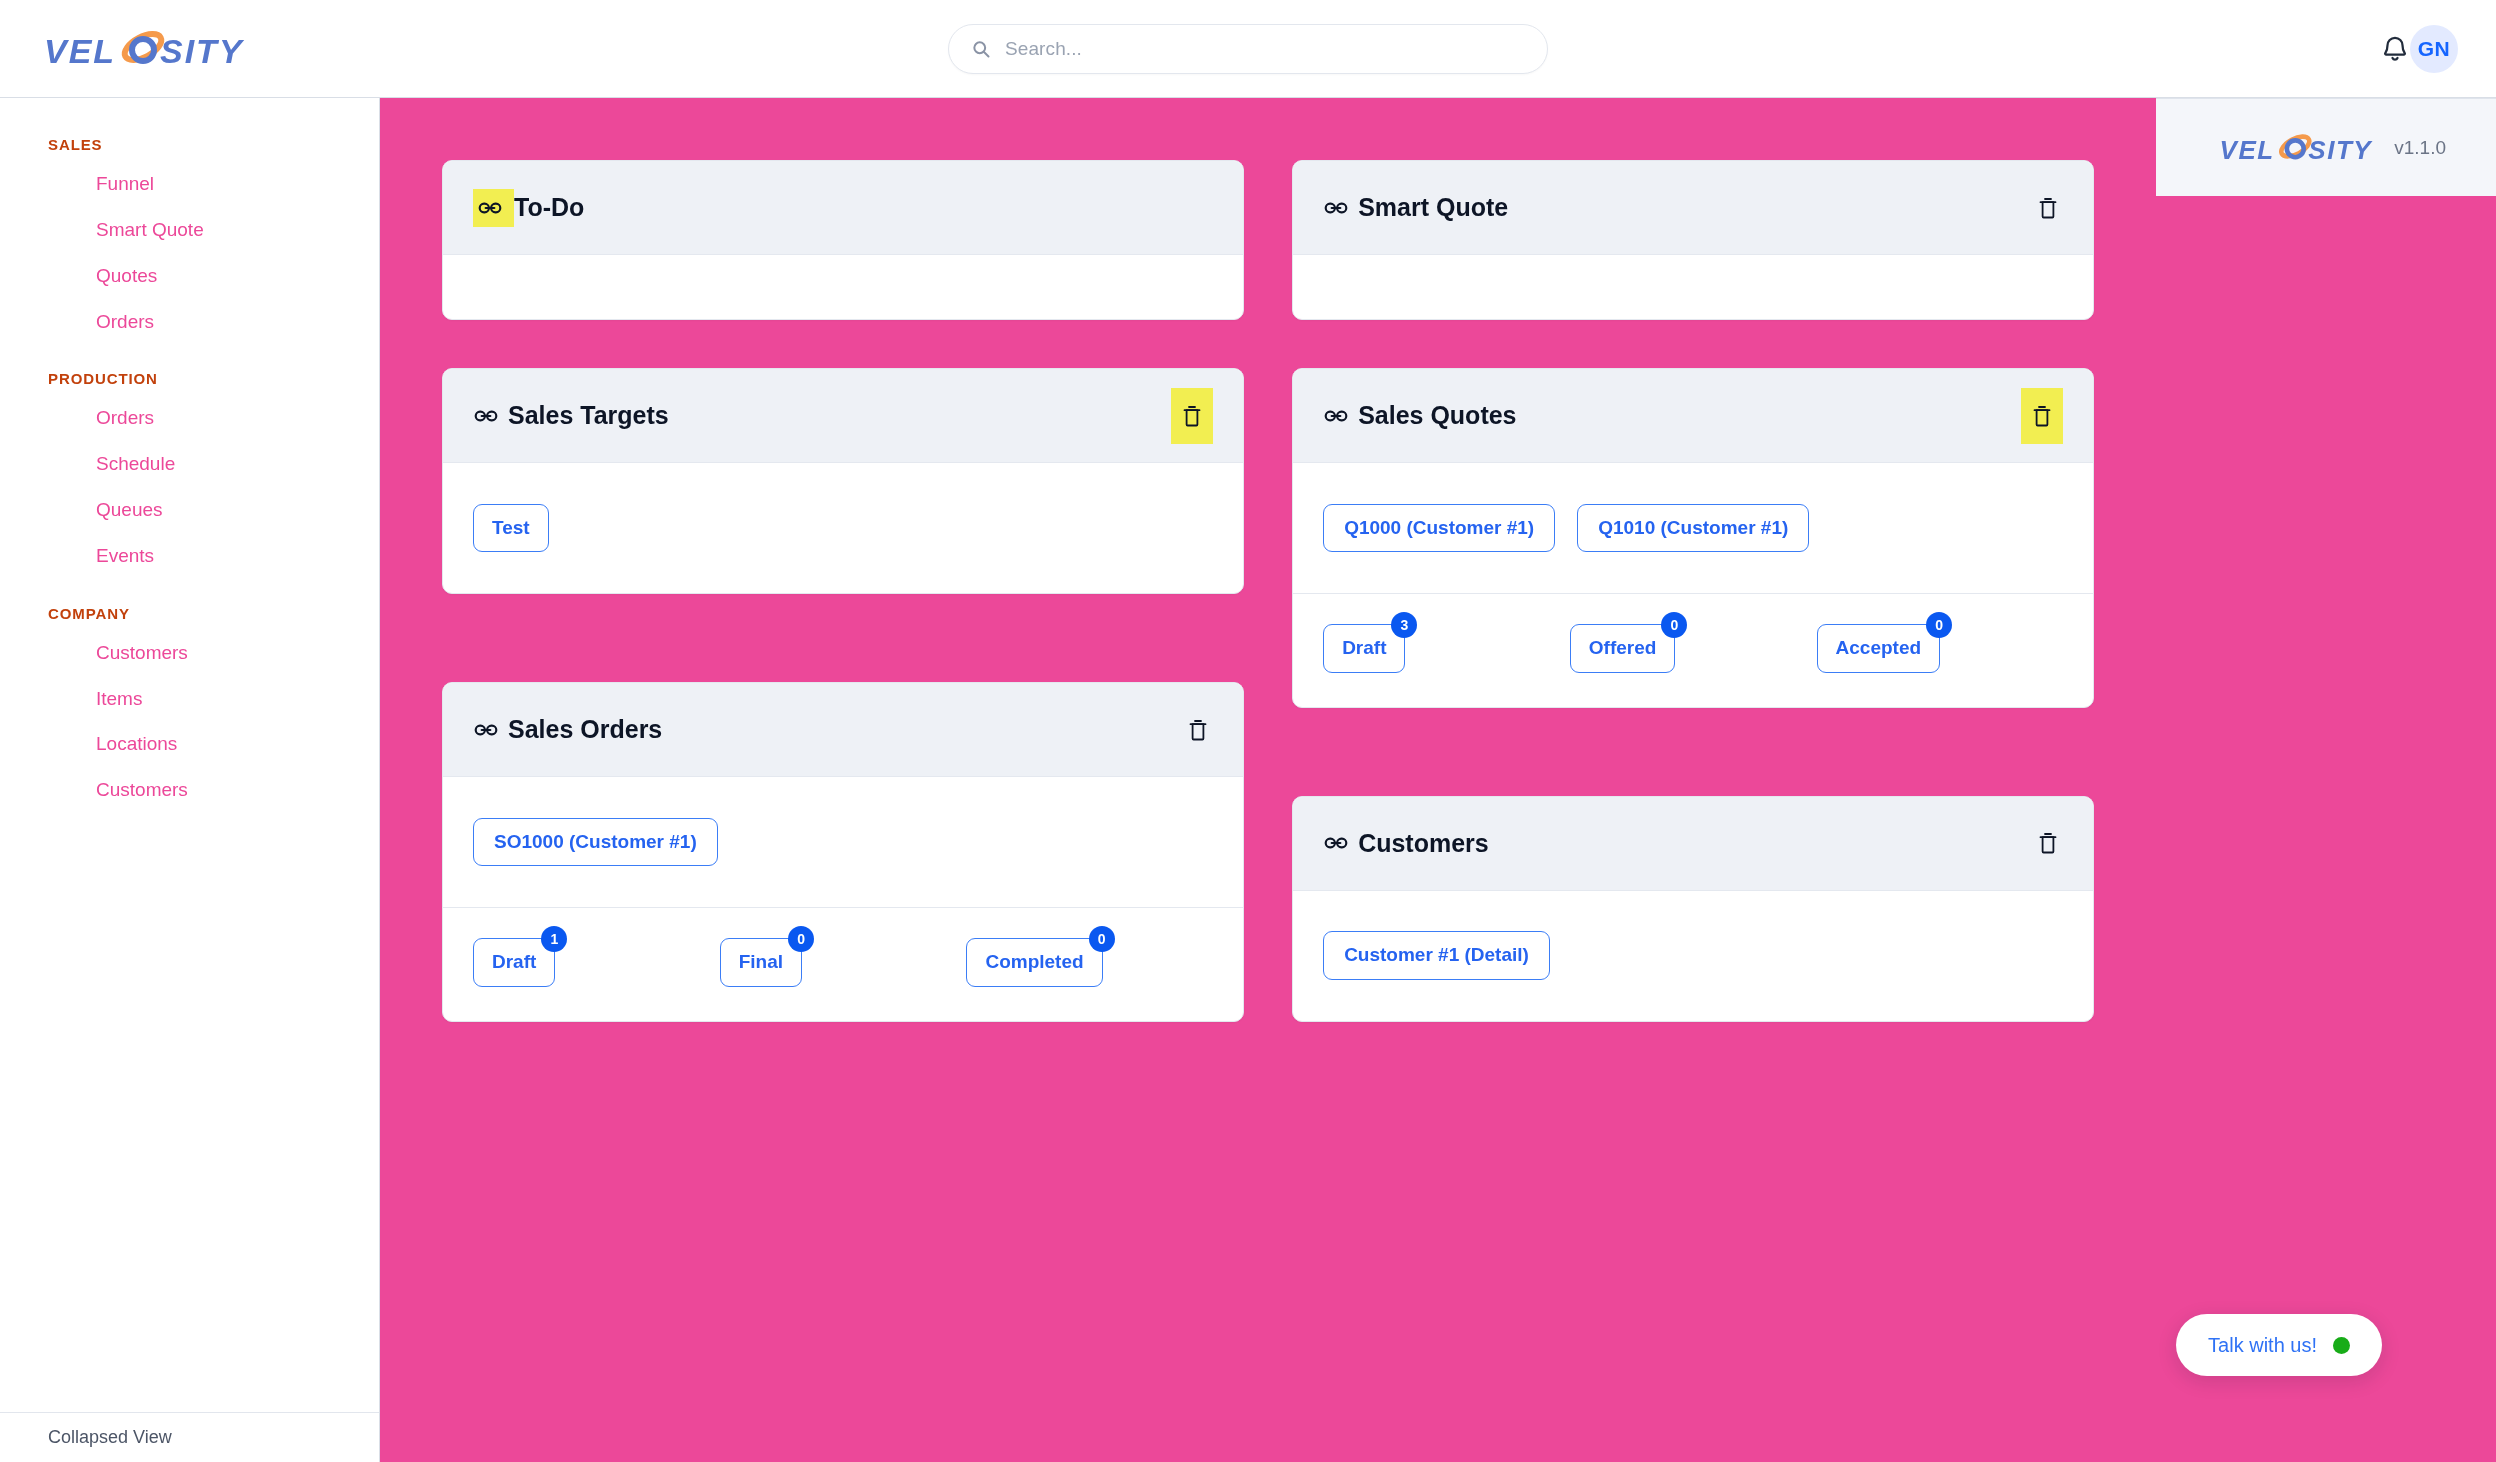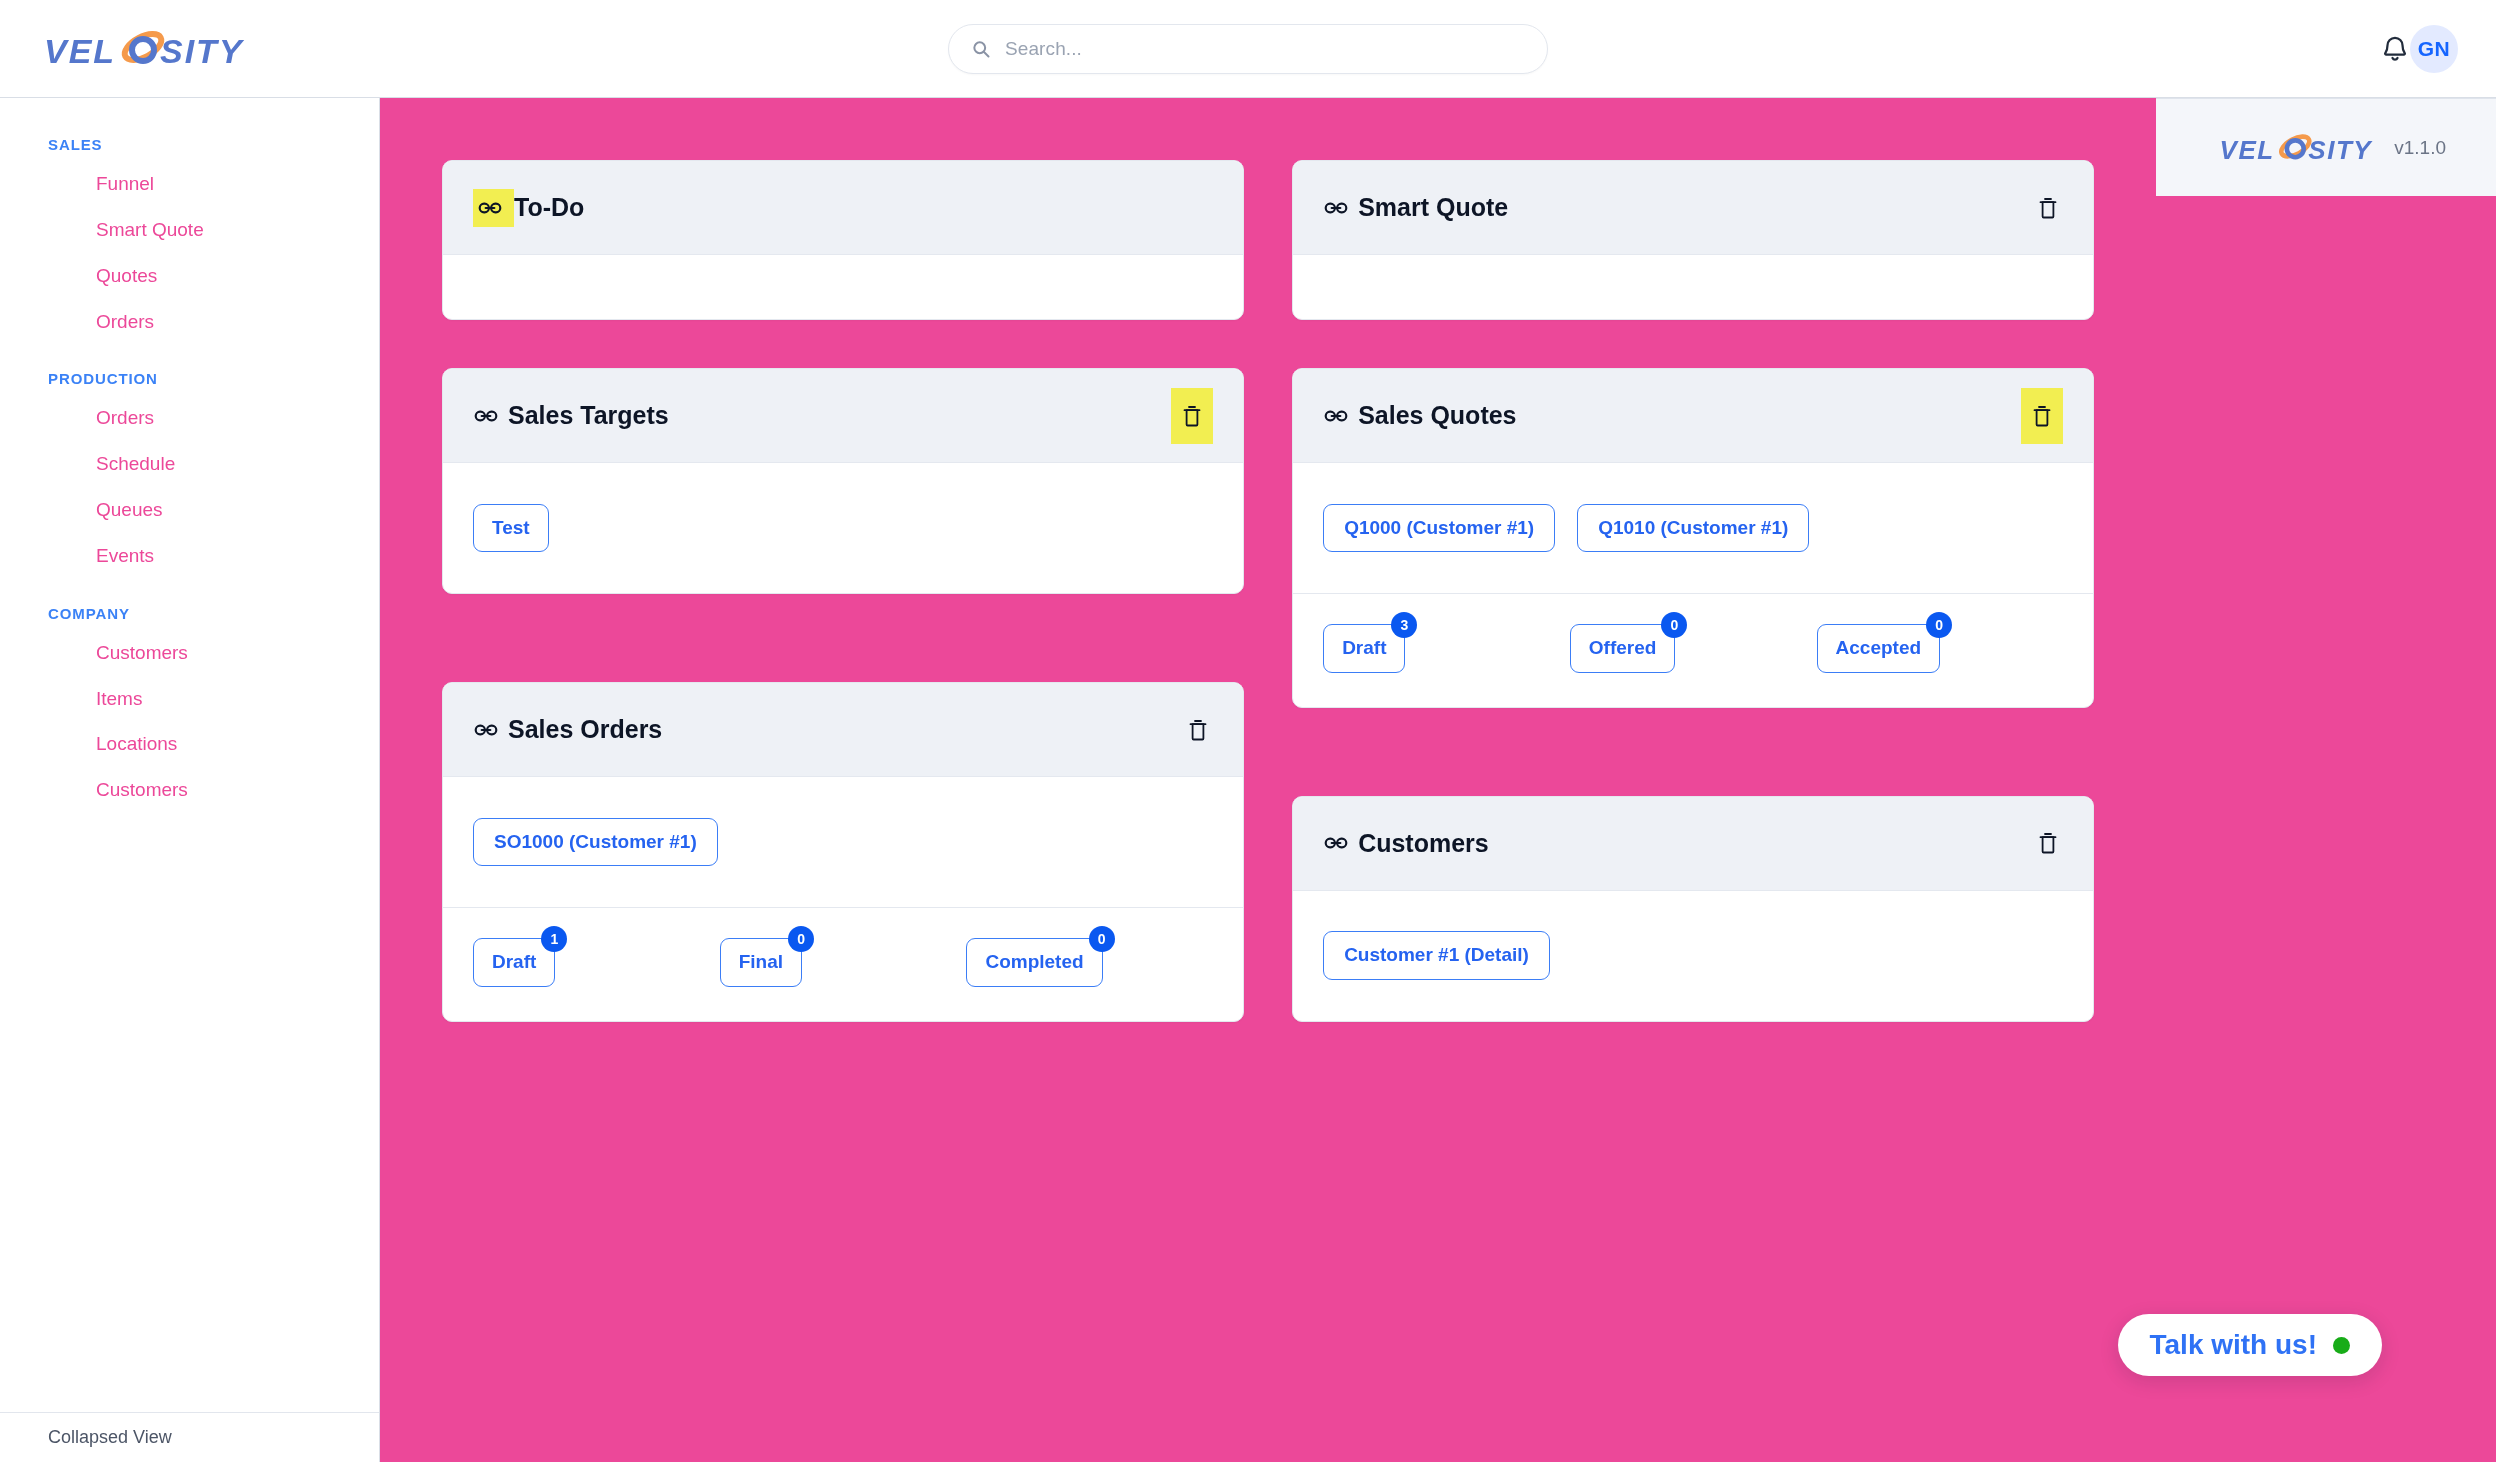--- a/index.html
+++ b/index.html
@@ -51,21 +51,21 @@
   .sidebar {
     width: 380px; min-width: 380px;
     background: #ffffff;
     border-right: 1px solid #d9dee6;
     display: flex; flex-direction: column;
     position: relative;
   }
   .side-scroll { flex: 1; padding-top: 38px; }
   .side-group { margin-bottom: 26px; }
   .side-group-title {
-    font-size: 15px; font-weight: bold; color: #3b82f6;
+    font-size: 15px; font-weight: bold; color: #c2410c;
     letter-spacing: .9px; padding: 0 0 8px 48px;
   }
   .side-item {
     font-size: 19px; color: #ec4899;
     padding: 12px 0 12px 96px;
     cursor: pointer;
     line-height: 1.15;
   }
   .side-footer {
     border-top: 1px solid #e2e6ed;
@@ -166,21 +166,21 @@
     background: #ffffff;
     border-radius: 32px;
     box-shadow: 0 5px 20px rgba(16,24,40,.14);
     height: 62px;
     display: flex; align-items: center;
     padding: 0 32px;
     gap: 16px;
     cursor: pointer;
     z-index: 20;
   }
-  .chat-label { font-size: 28px; font-weight: bold; color: #2f72f5; white-space: nowrap; }
+  .chat-label { font-size: 20px; font-weight: normal; color: #2f72f5; white-space: nowrap; }
   .chat-dot { width: 17px; height: 17px; border-radius: 50%; background: #18ac18; }
 </style>
 </head>
 <body>
 
 <div class="app">
 
   <div class="topbar">
 
     <div class="brand">

